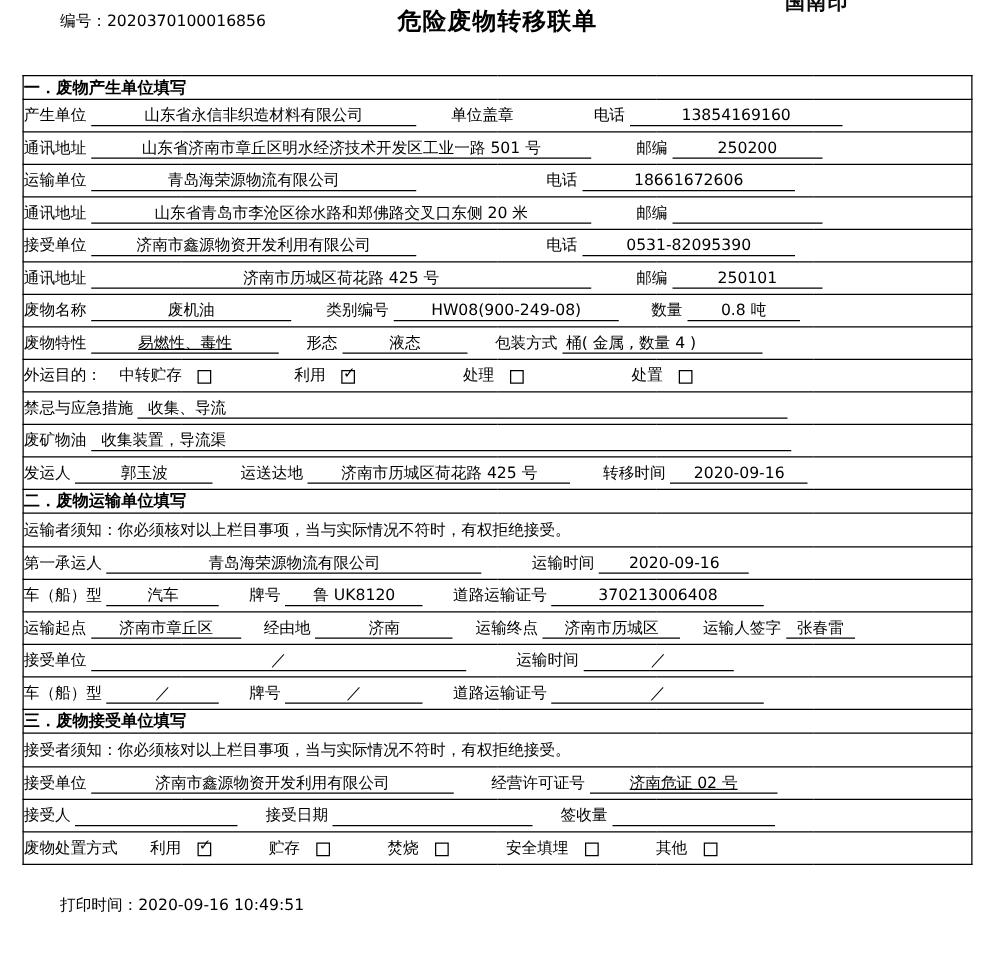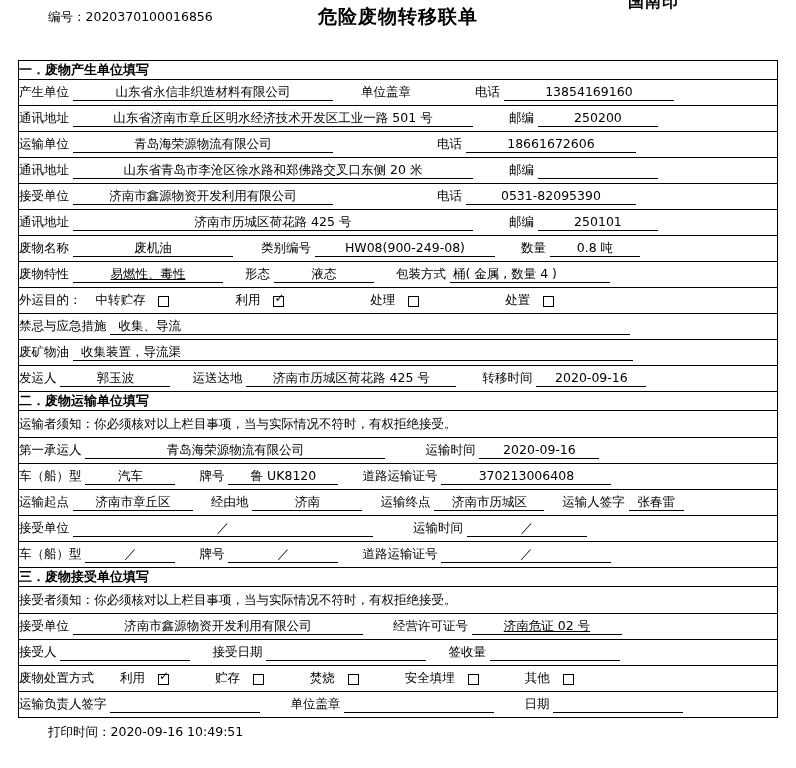--- a/index.html
+++ b/index.html
@@ -120,21 +120,21 @@
   .cb.checked::after {
     content: "✓";
     position: absolute;
     left: 0px;
     top: -5px;
     font-size: 12px;
     line-height: 12px;
   }
 
   .footer {
-    margin-top: 6px;
+    margin-top: 24px;
     font-size: 12.5px;
     padding-left: 30px;
   }
   .w55 { width: 55px; }
   .w90 { width: 90px; }
   .w100 { width: 100px; }
   .w110 { width: 110px; }
   .w120 { width: 120px; }
   .w130 { width: 130px; }
   .w150 { width: 150px; text-decoration: underline; }
@@ -422,32 +422,20 @@
         <span class="fl">安全填埋</span>
         <span class="gap" style="width:5px"></span>
         <span class="cb"></span>
         <span class="gap" style="width:38px"></span>
         <span class="fl">其他</span>
         <span class="gap" style="width:5px"></span>
         <span class="cb"></span>
       </td>
     </tr>
 
-    <tr>
-      <td class="rowcell" colspan="6">
-        <span class="fl">运输负责人签字</span>
-        <span class="val w150"></span>
-        <span class="gap" style="width:22px"></span>
-        <span class="fl">单位盖章</span>
-        <span class="val w150"></span>
-        <span class="gap" style="width:22px"></span>
-        <span class="fl">日期</span>
-        <span class="val w130"></span>
-      </td>
-    </tr>
 
   </tbody>
     </table>
 
   <div class="footer">
     <span>打印时间：</span><span>2020-09-16 10:49:51</span>
   </div>
 
 </div>
 

